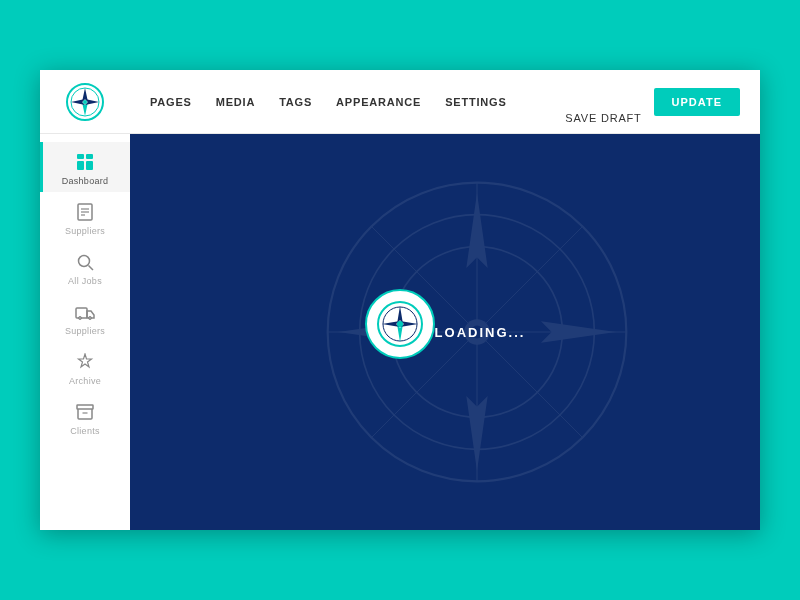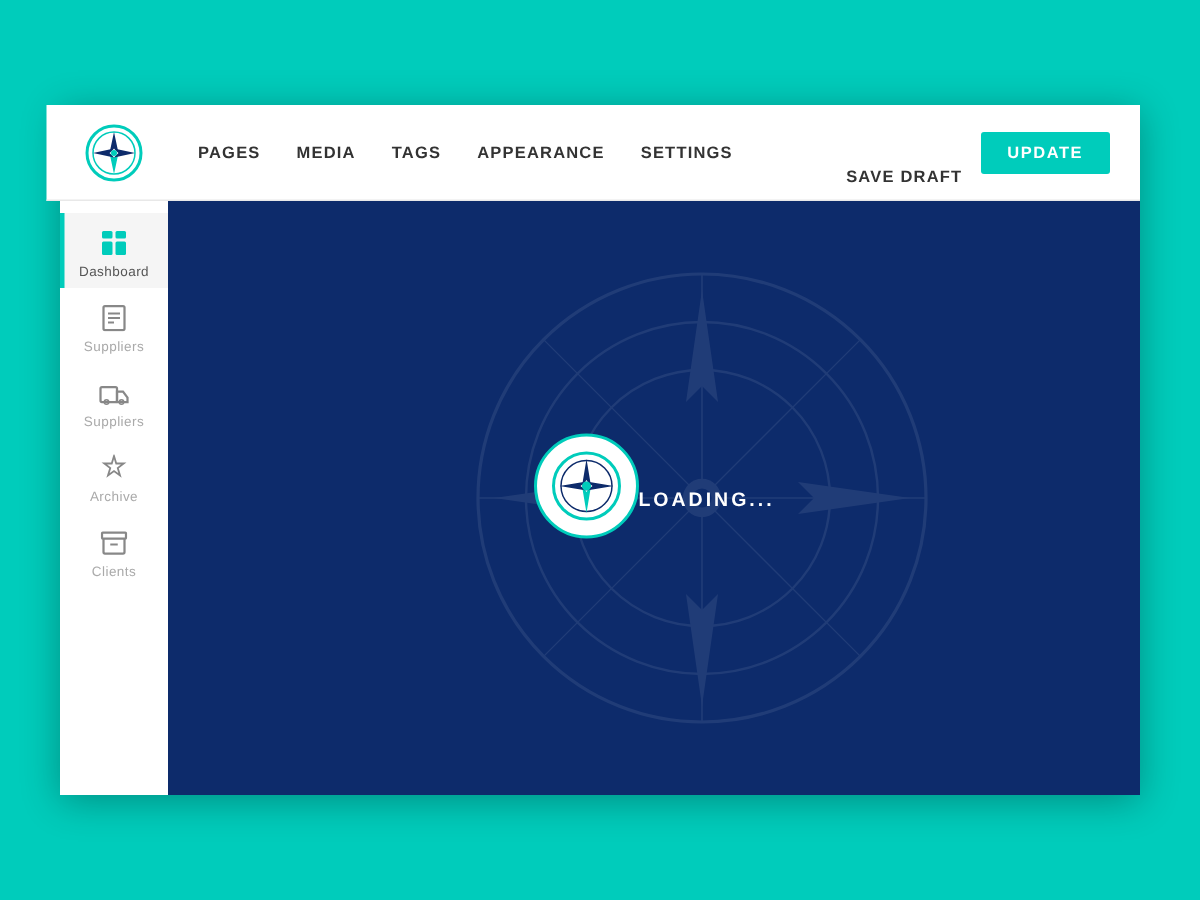--- a/index.html
+++ b/index.html
@@ -15,21 +15,21 @@
     }
     .window {
       width: 720px;
       height: 460px;
       display: flex;
       flex-direction: row;
       box-shadow: 0 4px 24px rgba(0,0,0,0.3);
     }
     
     .sidebar {
-      width: 72px;
+      width: 90px;
       background: #ffffff;
       display: flex;
       flex-direction: column;
       align-items: center;
       padding-top: 0;
     }
     .sidebar-logo {
       width: 90px;
       height: 64px;
       display: flex;
@@ -121,21 +121,21 @@
       cursor: pointer;
       text-transform: uppercase;
     }
     .nav-actions {
       display: flex;
       align-items: center;
       gap: 12px;
     }
     .btn-save-draft {
       font-size: 11px;
-      font-weight: 700;
+      font-weight: 400;
       color: #333;
       letter-spacing: 0.8px;
       background: none;
       border: none;
       cursor: pointer;
       text-transform: uppercase;
       margin-top: 32px;
     }
     .btn-update {
       background: #00CCBB;
@@ -237,20 +237,29 @@
           <svg width="16" height="18" viewBox="0 0 16 18" fill="none">
             <rect x="1" y="1" width="14" height="16" rx="1" stroke="currentColor" stroke-width="1.5" fill="none"></rect>
             <line x1="4" y1="6" x2="12" y2="6" stroke="currentColor" stroke-width="1.2"></line>
             <line x1="4" y1="9" x2="12" y2="9" stroke="currentColor" stroke-width="1.2"></line>
             <line x1="4" y1="12" x2="8" y2="12" stroke="currentColor" stroke-width="1.2"></line>
           </svg>
         </div>
         <span class="sidebar-item-label">Suppliers</span>
       </div>
 
+      <div class="sidebar-item">
+        <div class="sidebar-item-icon">
+          <svg width="18" height="18" viewBox="0 0 18 18" fill="none">
+            <circle cx="8" cy="8" r="5.5" stroke="currentColor" stroke-width="1.5" fill="none"></circle>
+            <line x1="12.5" y1="12.5" x2="17" y2="17" stroke="currentColor" stroke-width="1.5"></line>
+          </svg>
+        </div>
+        <span class="sidebar-item-label">All Jobs</span>
+      </div>
 
 
       <div class="sidebar-item">
         <div class="sidebar-item-icon">
           <svg width="20" height="16" viewBox="0 0 20 16" fill="none">
             <rect x="1" y="4" width="11" height="10" rx="1" stroke="currentColor" stroke-width="1.5" fill="none"></rect>
             <path d="M12 7h4l3 4v3h-7V7z" stroke="currentColor" stroke-width="1.5" fill="none"></path>
             <circle cx="5" cy="14" r="1.5" stroke="currentColor" stroke-width="1" fill="none"></circle>
             <circle cx="15" cy="14" r="1.5" stroke="currentColor" stroke-width="1" fill="none"></circle>
           </svg>

